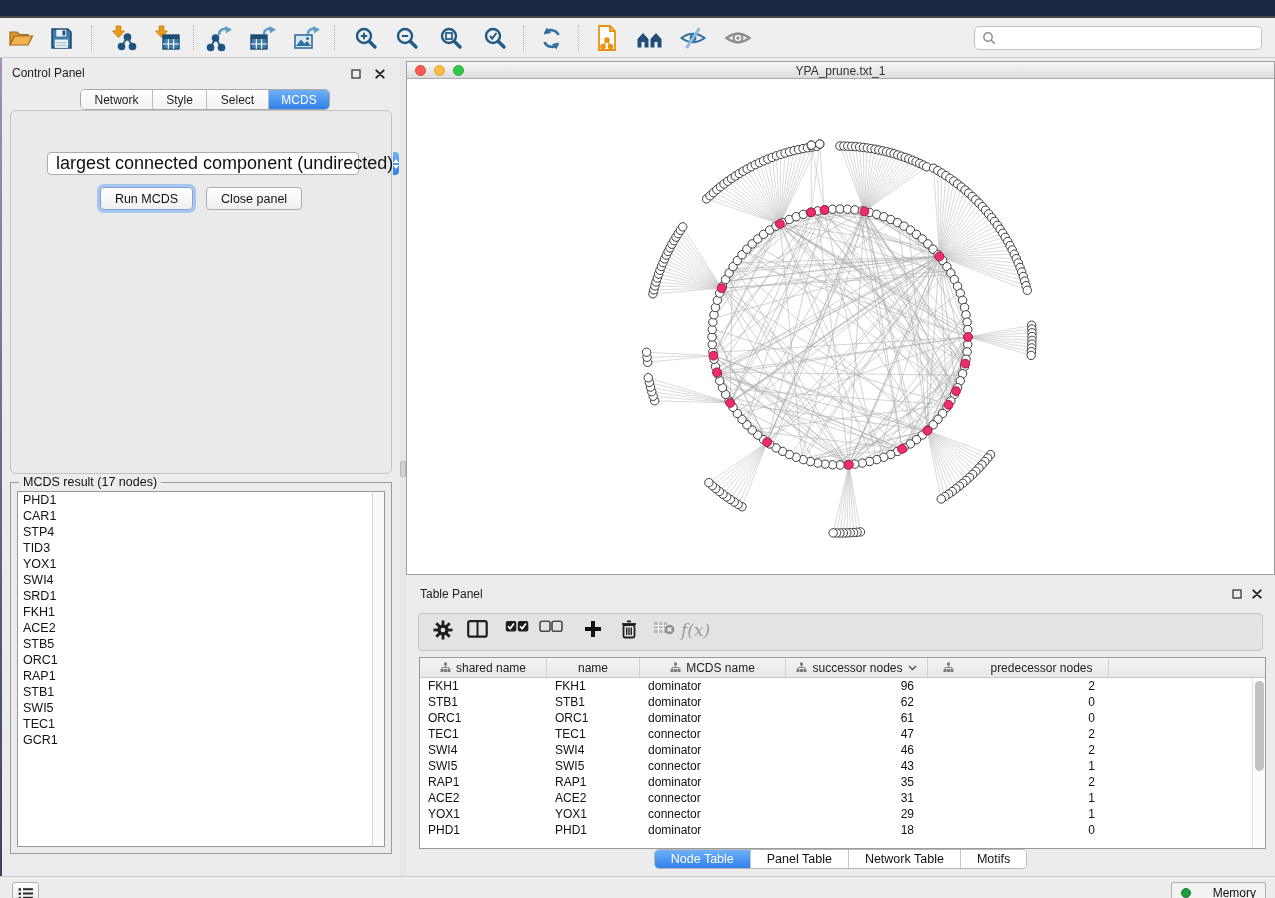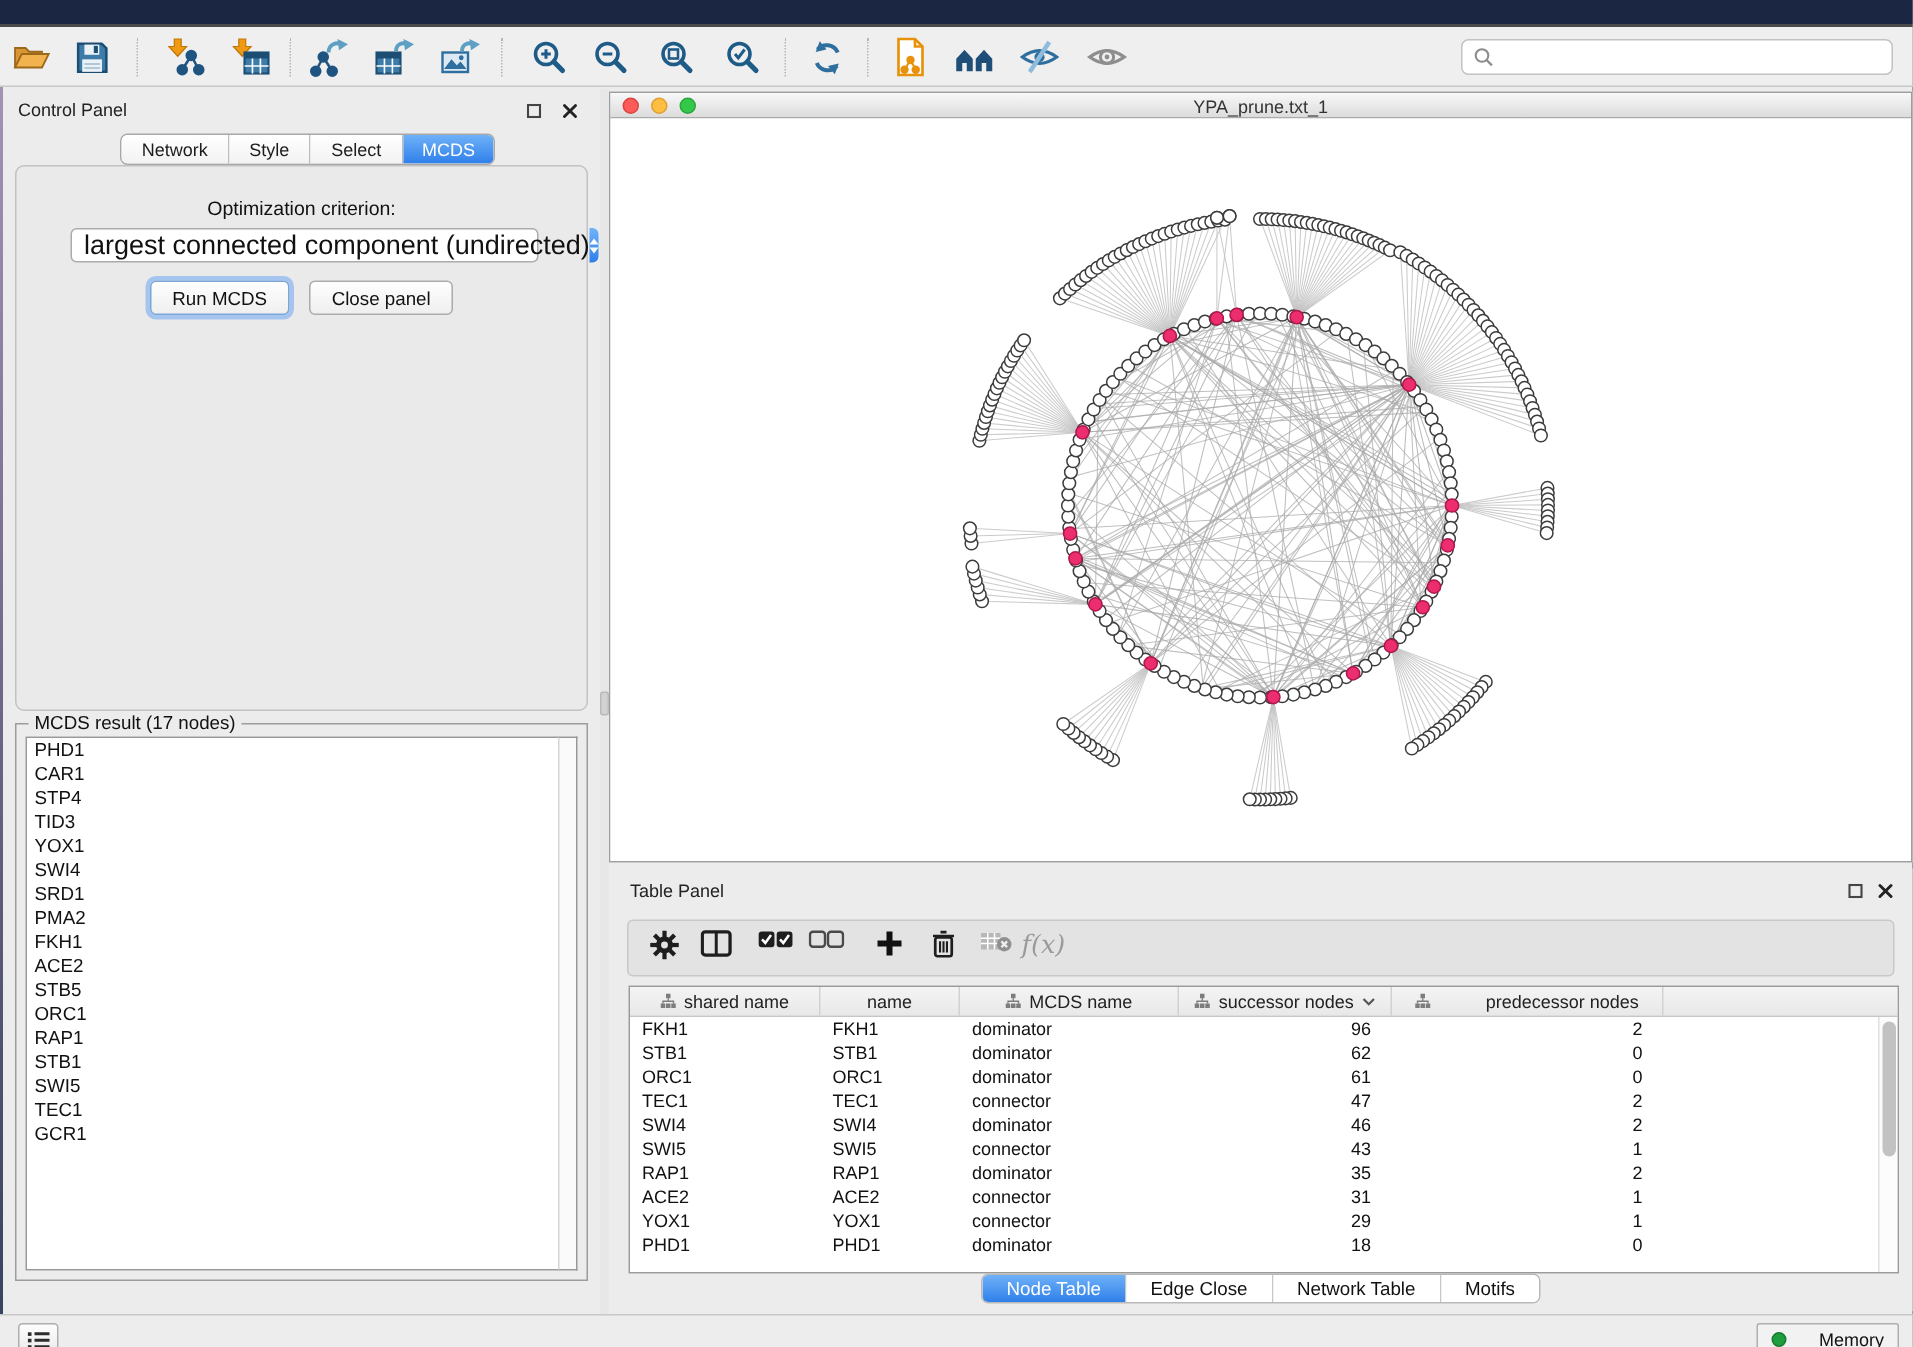--- a/index.html
+++ b/index.html
@@ -293,21 +293,20 @@
           </svg>
       </span>
     </div>
     <div class="tabs-row">
       <div class="tab" style="width:72px">Network</div>
       <div class="tab" style="width:54px">Style</div>
       <div class="tab" style="width:62px">Select</div>
       <div class="tab active" style="width:60px">MCDS</div>
     </div>
     <div class="cp-box">
-      <div class="opt-label">Optimization criterion:</div>
       <div class="criterion">
         <span class="val">largest connected component (undirected)</span>
         <span class="stepper">
           <span class="arr-up"></span>
             <span class="arr-dn"></span>
         </span>
       </div>
       <div class="cp-buttons">
         <div class="btn focused">Run MCDS</div>
         <div class="btn">Close panel</div>
@@ -316,21 +315,20 @@
     <div class="mcds-fieldset">
       <span class="mcds-legend">MCDS result (17 nodes)</span>
       <div class="mcds-list" id="mcds-list">
           <div class="mcds-item">PHD1</div>
           <div class="mcds-item">CAR1</div>
           <div class="mcds-item">STP4</div>
           <div class="mcds-item">TID3</div>
           <div class="mcds-item">YOX1</div>
           <div class="mcds-item">SWI4</div>
           <div class="mcds-item">SRD1</div>
-          <div class="mcds-item">PMA2</div>
           <div class="mcds-item">FKH1</div>
           <div class="mcds-item">ACE2</div>
           <div class="mcds-item">STB5</div>
           <div class="mcds-item">ORC1</div>
           <div class="mcds-item">RAP1</div>
           <div class="mcds-item">STB1</div>
           <div class="mcds-item">SWI5</div>
           <div class="mcds-item">TEC1</div>
           <div class="mcds-item">GCR1</div>
         </div>
@@ -1207,21 +1205,21 @@
           </div>
         </div>
       <div class="gt-scroll">
         <div class="gt-thumb"></div>
       </div>
     </div>
 
     <div class="bottom-tabs">
       <div class="bt-group">
         <div class="bt-tab active">Node Table</div>
-        <div class="bt-tab">Edge Close</div>
+        <div class="bt-tab">Panel Table</div>
         <div class="bt-tab">Network Table</div>
         <div class="bt-tab">Motifs</div>
       </div>
     </div>
   </div>
 
   <div class="status-bar">
     <div class="status-left-btn">
       <svg width="16" height="13" viewBox="0 0 16 13">
         <g stroke="#2b2b2b" stroke-width="2">

